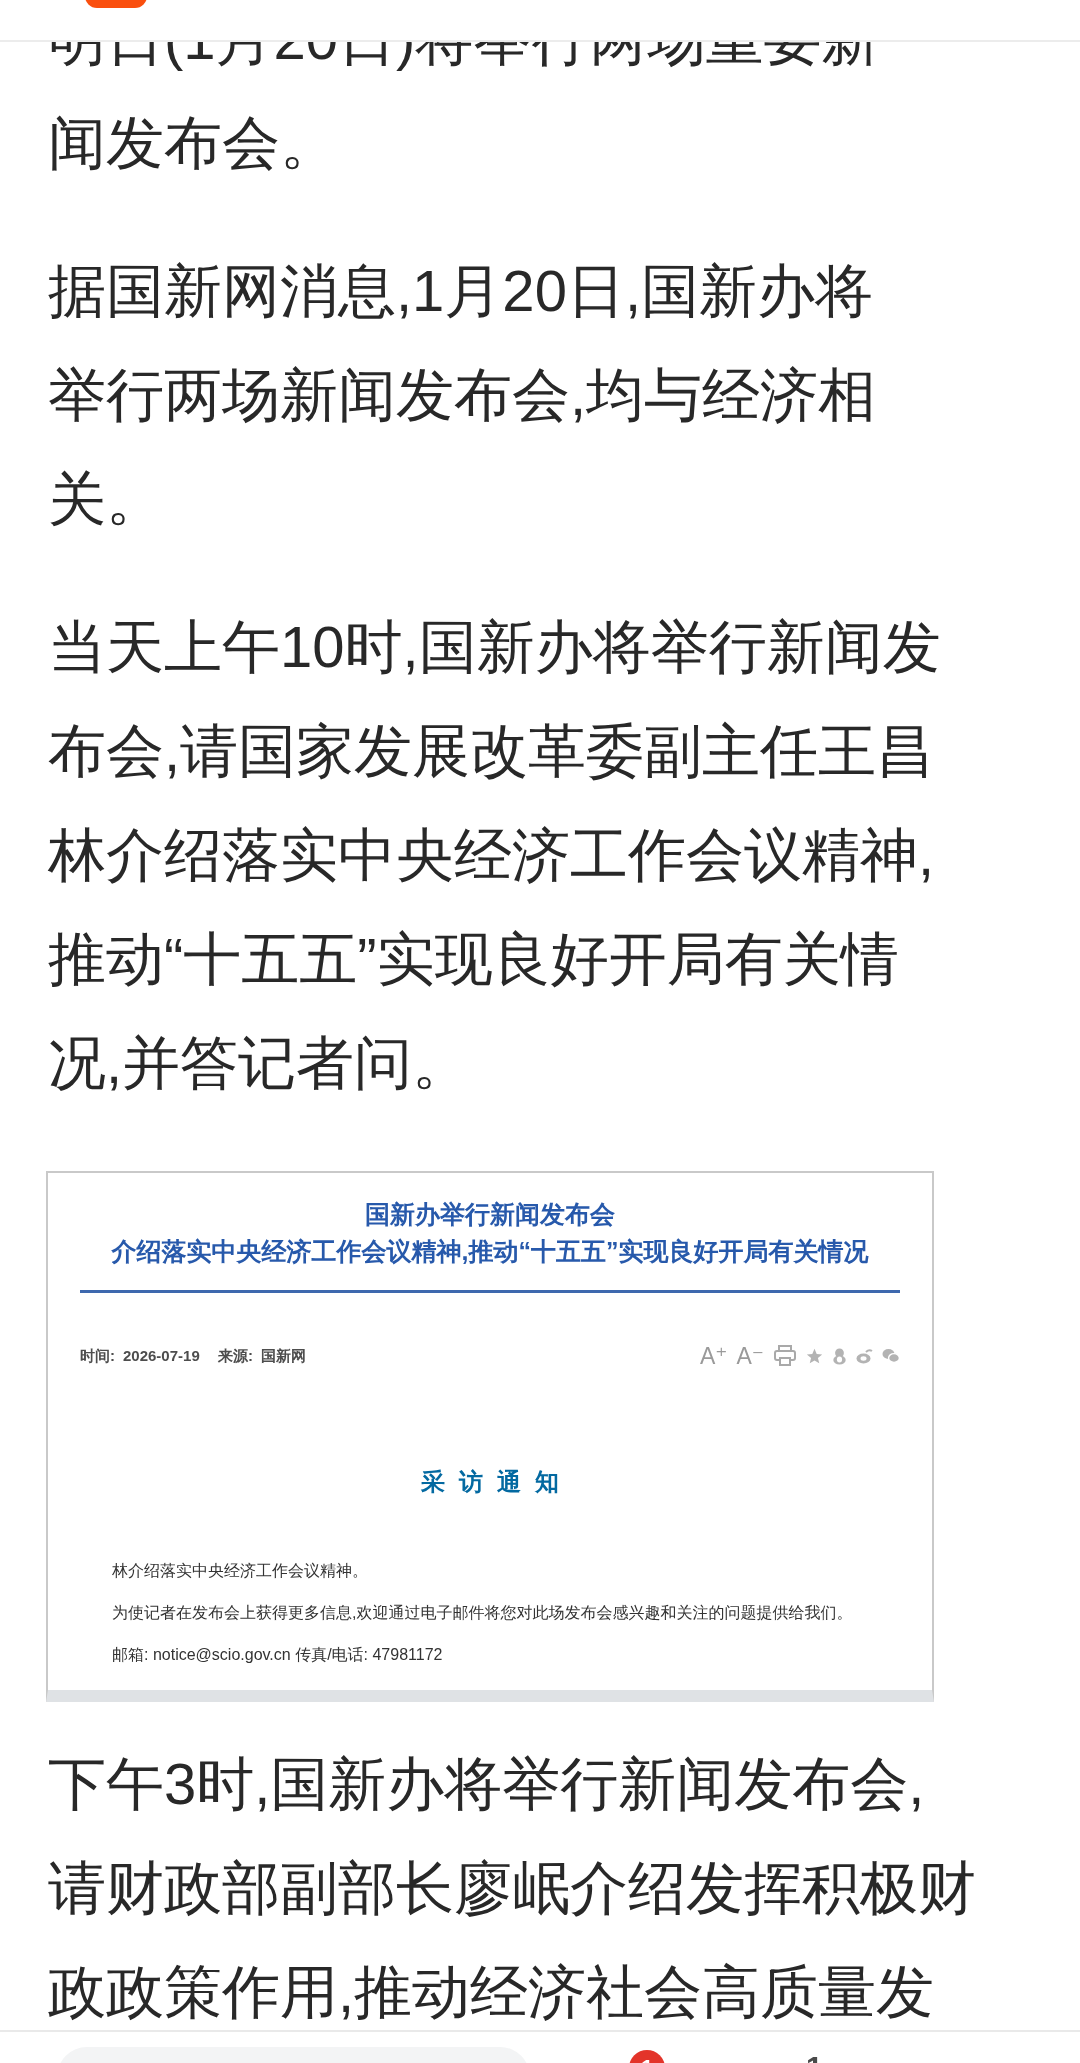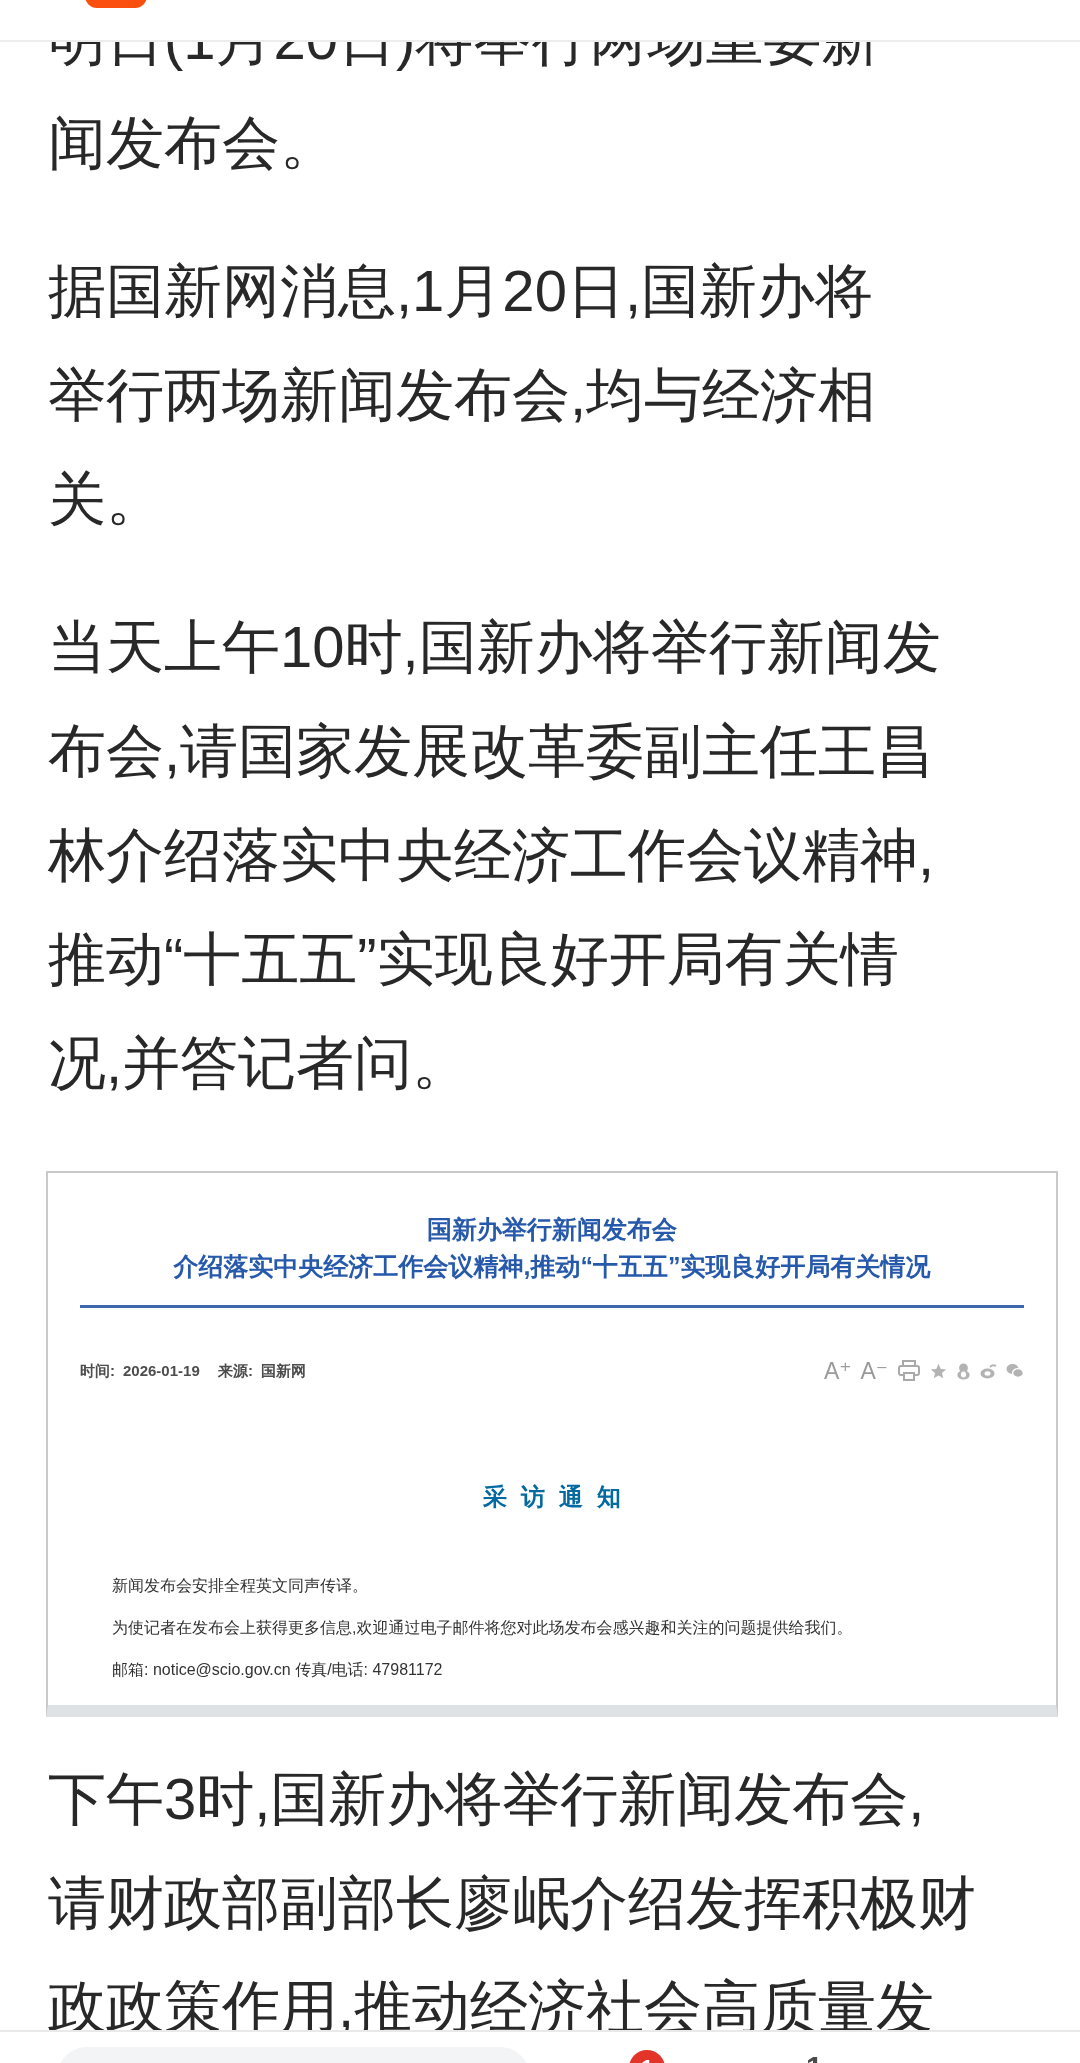--- a/index.html
+++ b/index.html
@@ -18,24 +18,24 @@
     border-radius:12px;background:#fa4f0e;
   }
   
   .article{
     position:absolute;top:-13px;left:0;width:984px;padding:0 48px;z-index:1;
     color:#282828;font-size:58px;line-height:104px;
   }
   .article p{margin:0 0 44px 0;white-space:pre-line;}
   
   .notice{
-    margin:56px 8px 30px -2px;width:1012px;
+    margin:56px 8px 30px -2px;width:888px;
     border:2px solid #c9c9c9;border-bottom:12px solid #dfe2e5;
     background:#ffffff;box-sizing:border-box;
-    padding:38px 32px 16px 32px;
+    padding:23px 32px 16px 32px;
   }
   .notice-title{
     margin:0;text-align:center;color:#2759ab;font-weight:bold;
     font-size:25px;line-height:37px;white-space:pre-line;
   }
   .notice-divider{height:3px;background:#3e68ae;margin-top:20px;}
   .notice-meta{
     margin-top:11px;display:flex;align-items:center;justify-content:space-between;
     font-size:15px;color:#4d4d4d;
   }
@@ -88,21 +88,21 @@
 推动“十五五”实现良好开局有关情
 况,并答记者问。</p>
 
   <div class="notice">
     <h1 class="notice-title">国新办举行新闻发布会
 介绍落实中央经济工作会议精神,推动“十五五”实现良好开局有关情况</h1>
     <div class="notice-divider"></div>
 
     <div class="notice-meta">
       <div class="meta-left">
-        <span class="lab">时间:</span><span>2026-01-19</span>
+        <span class="lab">时间:</span><span>2026-07-19</span>
         <span class="lab">来源:</span><span>国新网</span>
       </div>
       <div class="meta-icons">
         <span class="font-btn">A⁺</span>
         <span class="font-btn">A⁻</span>
         <svg class="mi" width="24" height="22" viewBox="0 0 24 22">
           <rect x="6" y="1" width="12" height="5" fill="none" stroke="#a9a9a9" stroke-width="2"></rect>
           <rect x="2" y="6" width="20" height="9" rx="2" fill="none" stroke="#a9a9a9" stroke-width="2"></rect>
           <rect x="7" y="13" width="10" height="7" fill="#ffffff" stroke="#a9a9a9" stroke-width="2"></rect>
         </svg>
@@ -122,21 +122,21 @@
         <svg class="mi" width="18" height="16" viewBox="0 0 18 16">
           <ellipse cx="6.5" cy="6" rx="6" ry="5" fill="#b3b3b3"></ellipse>
           <ellipse cx="12" cy="10" rx="5.4" ry="4.4" fill="#b3b3b3" stroke="#ffffff" stroke-width="1.4"></ellipse>
         </svg>
       </div>
     </div>
 
     <div class="notice-heading">采访通知</div>
 
     <div class="notice-body">
-      <p>新闻发布会安排全程英文同声传译。</p>
+      <p>林介绍落实中央经济工作会议精神。</p>
       <p>为使记者在发布会上获得更多信息,欢迎通过电子邮件将您对此场发布会感兴趣和关注的问题提供给我们。</p>
       <p class="contact">邮箱: notice@scio.gov.cn 传真/电话: 47981172</p>
     </div>
   </div>
 
   <p>下午3时,国新办将举行新闻发布会,
 请财政部副部长廖岷介绍发挥积极财
 政政策作用,推动经济社会高质量发
 展有关情况,并答记者问。</p>
 </div>

